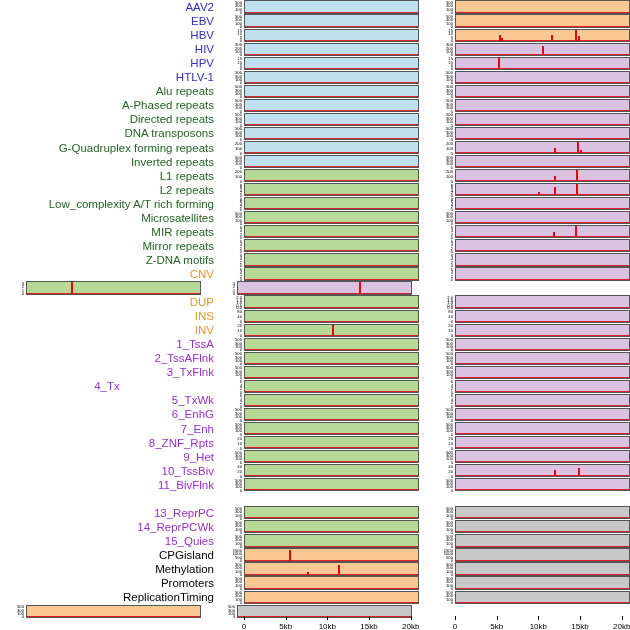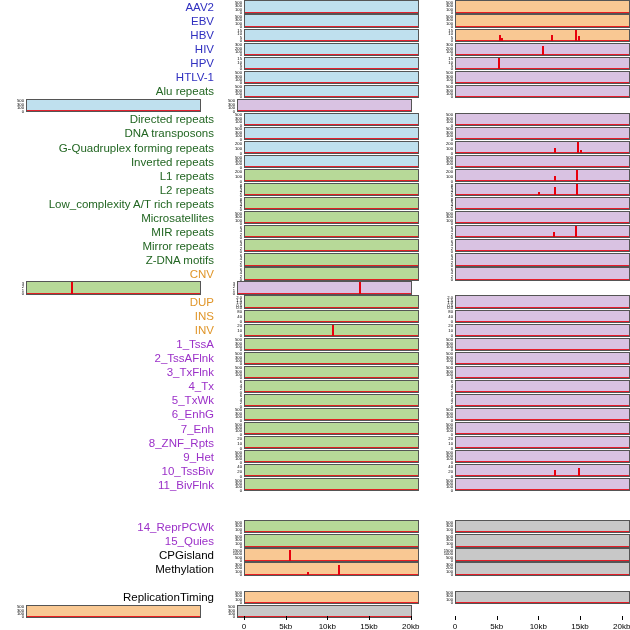--- a/index.html
+++ b/index.html
@@ -259,20 +259,21 @@
         <div class="tk" style="top: 1px;">500</div>
         <div class="tk" style="top: 4.4px;">300</div>
         <div class="tk" style="top: 7.8px;">100</div>
         <div class="tk" style="top: 11.2px;">0</div>
       </div>
       <div class="panel right" style="height: 13.2px; margin-top: 0.425px; background: rgb(217, 194, 226);">
         <div class="baseline"></div>
       </div>
     </div>
     <div class="row" style="top: 98.35px; height: 14.05px;">
+      <div class="label-cell" style="line-height: 14.05px; color: rgb(34, 102, 34);">A-Phased repeats</div>
       <div class="ticks-cell">
         <div class="tk" style="top: 1px;">500</div>
         <div class="tk" style="top: 4.4px;">300</div>
         <div class="tk" style="top: 7.8px;">100</div>
         <div class="tk" style="top: 11.2px;">0</div>
       </div>
       <div class="panel left" style="height: 13.2px; margin-top: 0.425px; background: rgb(191, 224, 238);">
         <div class="baseline"></div>
       </div>
       <div class="gap"></div>
@@ -418,21 +419,21 @@
         <div class="tk" style="top: 11.2px;">0</div>
       </div>
       <div class="panel right" style="height: 13.2px; margin-top: 0.425px; background: rgb(217, 194, 226);">
         <div class="baseline"></div>
         <div class="spike" style="background: rgb(232, 0, 13); left: 81.6667px; height: 2.8px;"></div>
         <div class="spike" style="background: rgb(232, 0, 13); left: 98.3333px; height: 8.4px;"></div>
         <div class="spike" style="background: rgb(232, 0, 13); left: 120px; height: 11.2px;"></div>
       </div>
     </div>
     <div class="row" style="top: 196.7px; height: 14.05px;">
-      <div class="label-cell" style="line-height: 14.05px; color: rgb(34, 102, 34);">Low_complexity A/T rich repeats</div>
+      <div class="label-cell" style="line-height: 14.05px; color: rgb(34, 102, 34);">Low_complexity A/T rich forming</div>
       <div class="ticks-cell">
         <div class="tk" style="top: 1px;">8</div>
         <div class="tk" style="top: 3.55px;">6</div>
         <div class="tk" style="top: 6.1px;">4</div>
         <div class="tk" style="top: 8.65px;">2</div>
         <div class="tk" style="top: 11.2px;">0</div>
       </div>
       <div class="panel left" style="height: 13.2px; margin-top: 0.425px; background: rgb(183, 217, 152);">
         <div class="baseline"></div>
       </div>
@@ -708,21 +709,21 @@
         <div class="tk" style="top: 1px;">500</div>
         <div class="tk" style="top: 4.4px;">300</div>
         <div class="tk" style="top: 7.8px;">100</div>
         <div class="tk" style="top: 11.2px;">0</div>
       </div>
       <div class="panel right" style="height: 13.2px; margin-top: 0.425px; background: rgb(217, 194, 226);">
         <div class="baseline"></div>
       </div>
     </div>
     <div class="row" style="top: 379.35px; height: 14.05px;">
-      <div class="label-cell" style="line-height: 14.05px; color: rgb(155, 48, 200);">4_Tx</div>
+      <div class="label-cell" style="line-height: 14.05px; color: rgb(155, 48, 200); text-align: center;">4_Tx</div>
       <div class="ticks-cell">
         <div class="tk" style="top: 1px;">6</div>
         <div class="tk" style="top: 4.4px;">4</div>
         <div class="tk" style="top: 7.8px;">2</div>
         <div class="tk" style="top: 11.2px;">0</div>
       </div>
       <div class="panel left" style="height: 13.2px; margin-top: 0.425px; background: rgb(183, 217, 152);">
         <div class="baseline"></div>
       </div>
       <div class="gap"></div>
@@ -878,20 +879,42 @@
         <div class="baseline"></div>
       </div>
       <div class="gap"></div>
       <div class="ticks-cell">
         <div class="tk" style="top: 1px;">500</div>
         <div class="tk" style="top: 4.4px;">300</div>
         <div class="tk" style="top: 7.8px;">100</div>
         <div class="tk" style="top: 11.2px;">0</div>
       </div>
       <div class="panel right" style="height: 13.2px; margin-top: 0.425px; background: rgb(217, 194, 226);">
+        <div class="baseline"></div>
+      </div>
+    </div>
+    <div class="row" style="top: 505.8px; height: 14.05px;">
+      <div class="label-cell" style="line-height: 14.05px; color: rgb(155, 48, 200);">13_ReprPC</div>
+      <div class="ticks-cell">
+        <div class="tk" style="top: 1px;">500</div>
+        <div class="tk" style="top: 4.4px;">300</div>
+        <div class="tk" style="top: 7.8px;">100</div>
+        <div class="tk" style="top: 11.2px;">0</div>
+      </div>
+      <div class="panel left" style="height: 13.2px; margin-top: 0.425px; background: rgb(183, 217, 152);">
+        <div class="baseline"></div>
+      </div>
+      <div class="gap"></div>
+      <div class="ticks-cell">
+        <div class="tk" style="top: 1px;">500</div>
+        <div class="tk" style="top: 4.4px;">300</div>
+        <div class="tk" style="top: 7.8px;">100</div>
+        <div class="tk" style="top: 11.2px;">0</div>
+      </div>
+      <div class="panel right" style="height: 13.2px; margin-top: 0.425px; background: rgb(200, 200, 200);">
         <div class="baseline"></div>
       </div>
     </div>
     <div class="row" style="top: 519.85px; height: 14.05px;">
       <div class="label-cell" style="line-height: 14.05px; color: rgb(155, 48, 200);">14_ReprPCWk</div>
       <div class="ticks-cell">
         <div class="tk" style="top: 1px;">500</div>
         <div class="tk" style="top: 4.4px;">300</div>
         <div class="tk" style="top: 7.8px;">100</div>
         <div class="tk" style="top: 11.2px;">0</div>
@@ -965,20 +988,42 @@
       </div>
       <div class="panel left" style="height: 13.2px; margin-top: 0.425px; background: rgb(249, 200, 147);">
         <div class="baseline"></div>
         <div class="spike" style="background: rgb(232, 0, 13); left: 61.6667px; height: 2.98667px;"></div>
         <div class="spike" style="background: rgb(232, 0, 13); left: 93.3333px; height: 9.33333px;"></div>
       </div>
       <div class="gap"></div>
       <div class="ticks-cell">
         <div class="tk" style="top: 1px;">300</div>
         <div class="tk" style="top: 4.4px;">200</div>
+        <div class="tk" style="top: 7.8px;">100</div>
+        <div class="tk" style="top: 11.2px;">0</div>
+      </div>
+      <div class="panel right" style="height: 13.2px; margin-top: 0.425px; background: rgb(200, 200, 200);">
+        <div class="baseline"></div>
+      </div>
+    </div>
+    <div class="row" style="top: 576.05px; height: 14.05px;">
+      <div class="label-cell" style="line-height: 14.05px; color: rgb(0, 0, 0);">Promoters</div>
+      <div class="ticks-cell">
+        <div class="tk" style="top: 1px;">500</div>
+        <div class="tk" style="top: 4.4px;">300</div>
+        <div class="tk" style="top: 7.8px;">100</div>
+        <div class="tk" style="top: 11.2px;">0</div>
+      </div>
+      <div class="panel left" style="height: 13.2px; margin-top: 0.425px; background: rgb(249, 200, 147);">
+        <div class="baseline"></div>
+      </div>
+      <div class="gap"></div>
+      <div class="ticks-cell">
+        <div class="tk" style="top: 1px;">500</div>
+        <div class="tk" style="top: 4.4px;">300</div>
         <div class="tk" style="top: 7.8px;">100</div>
         <div class="tk" style="top: 11.2px;">0</div>
       </div>
       <div class="panel right" style="height: 13.2px; margin-top: 0.425px; background: rgb(200, 200, 200);">
         <div class="baseline"></div>
       </div>
     </div>
     <div class="row" style="top: 590.1px; height: 14.05px;">
       <div class="label-cell" style="line-height: 14.05px; color: rgb(0, 0, 0);">ReplicationTiming</div>
       <div class="ticks-cell">

